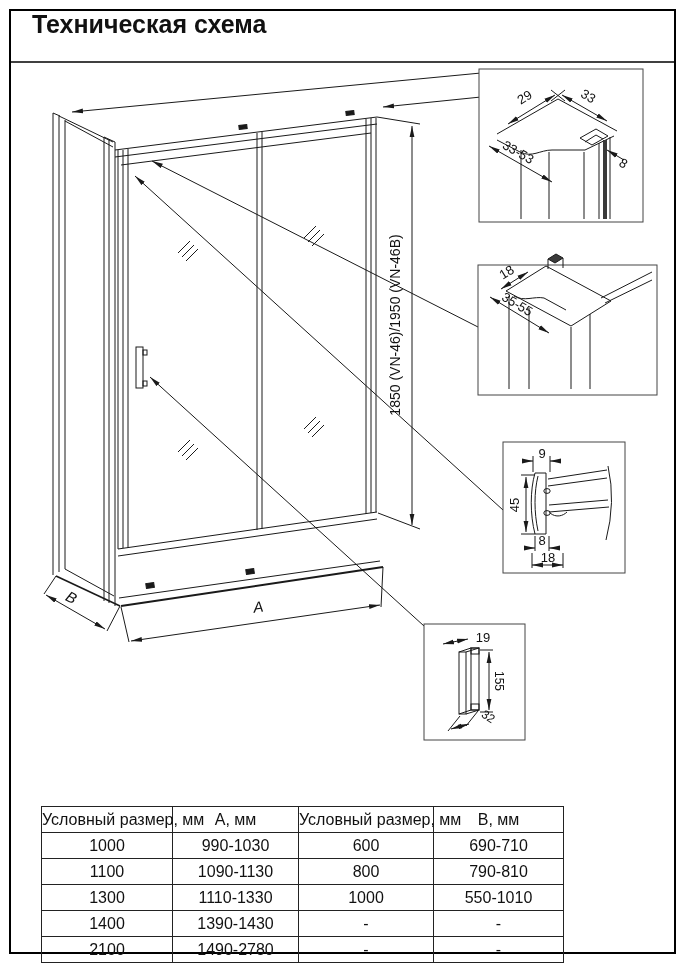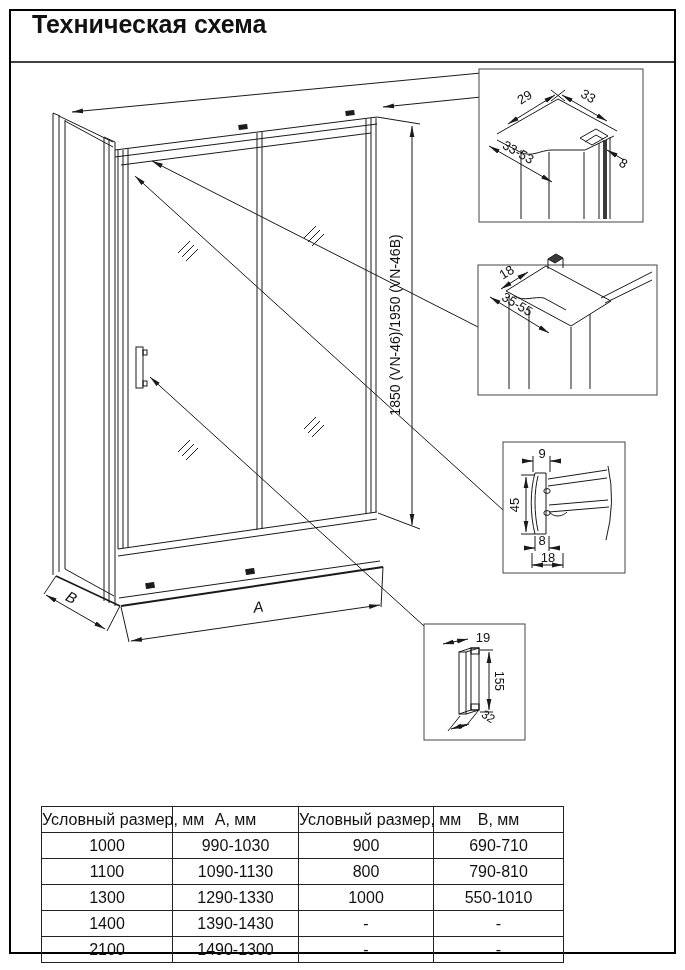--- a/index.html
+++ b/index.html
@@ -267,43 +267,43 @@
         <th>Условный размер, мм</th>
         <th>А, мм</th>
         <th>Условный размер, мм</th>
         <th>В, мм</th>
       </tr>
     </thead>
     <tbody>
       <tr>
         <td>1000</td>
         <td>990-1030</td>
-        <td>900</td>
+        <td>600</td>
         <td>690-710</td>
       </tr>
       <tr>
         <td>1100</td>
         <td>1090-1130</td>
         <td>800</td>
         <td>790-810</td>
       </tr>
       <tr>
         <td>1300</td>
-        <td>1290-1330</td>
+        <td>1110-1330</td>
         <td>1000</td>
         <td>550-1010</td>
       </tr>
       <tr>
         <td>1400</td>
         <td>1390-1430</td>
         <td>-</td>
         <td>-</td>
       </tr>
       <tr>
         <td>2100</td>
-        <td>1490-1300</td>
+        <td>1490-2780</td>
         <td>-</td>
         <td>-</td>
       </tr>
     </tbody>
   </table>
 
 </div>
 
 </body></html>

